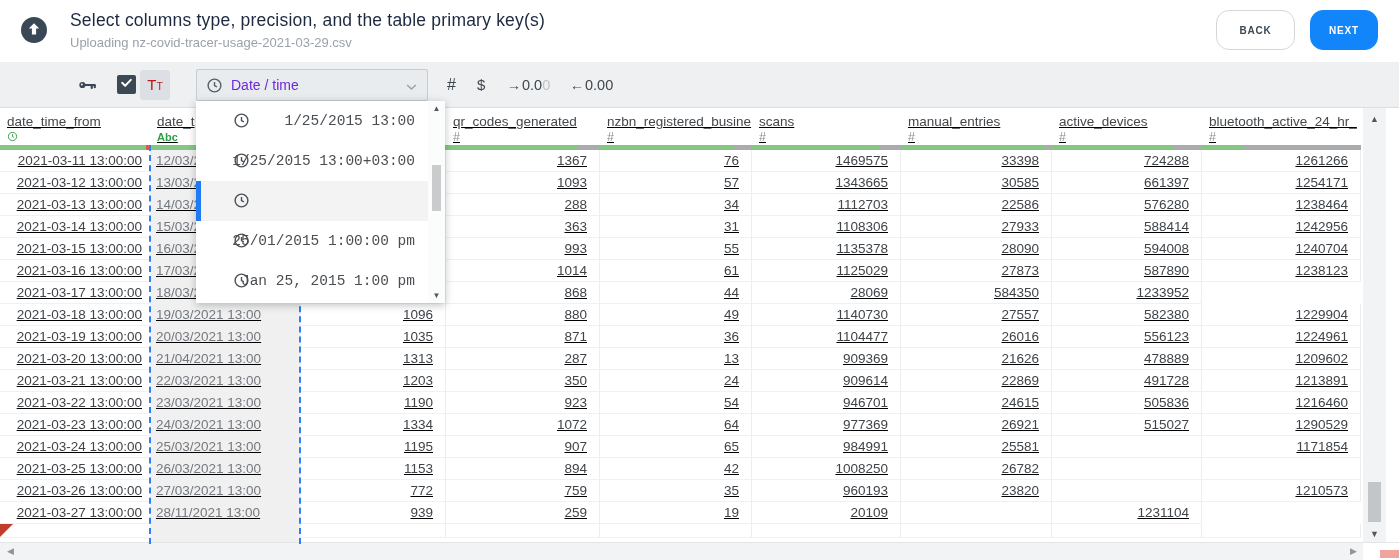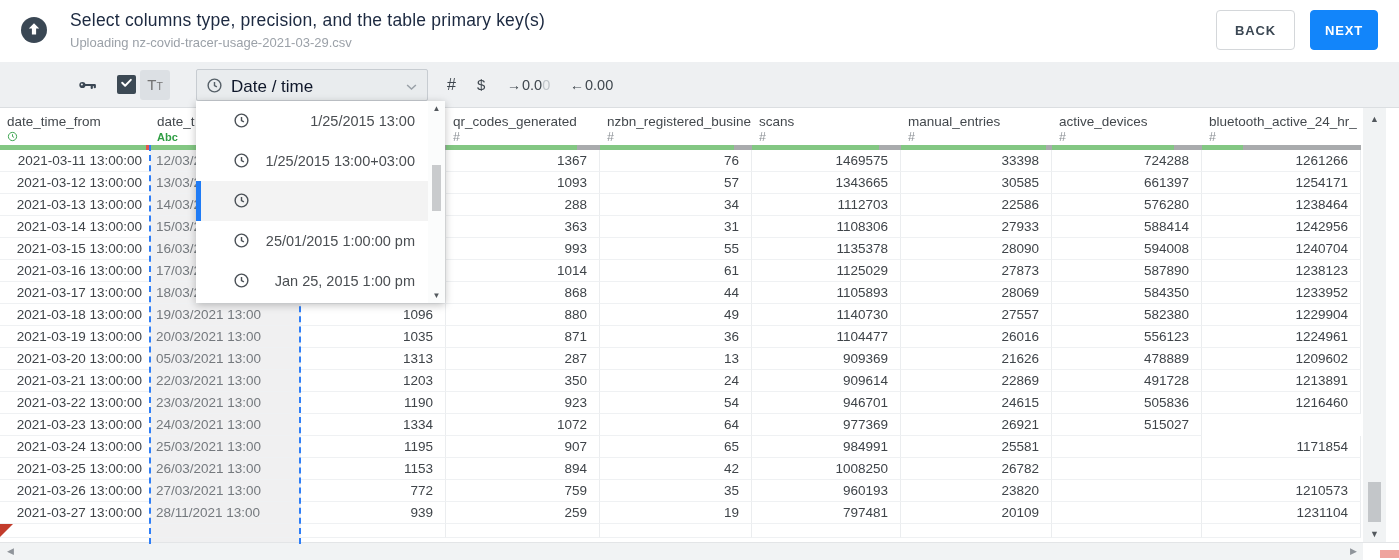--- a/index.html
+++ b/index.html
@@ -5,54 +5,54 @@
   html,body{margin:0;padding:0;background:#fff;}
   #app{position:relative;width:1399px;height:560px;overflow:hidden;background:#fff;
        font-family:"Liberation Sans",sans-serif;-webkit-font-smoothing:antialiased;}
 
   
   .hdr{position:absolute;left:0;top:0;width:1399px;height:62px;background:#fff;}
   .upbadge{position:absolute;left:21px;top:17px;width:26px;height:26px;}
   .titlebox{position:absolute;left:70px;top:8px;}
   .title{font-size:17.5px;font-weight:500;color:#1c2940;letter-spacing:.2px;line-height:24px;}
   .subtitle{font-size:13px;font-weight:500;color:#9ba1a8;margin-top:3px;}
-  .btn{position:absolute;top:10px;height:40px;box-sizing:border-box;border-radius:4px;
-       font-size:13px;font-weight:700;letter-spacing:.8px;text-align:center;line-height:40px;cursor:pointer;}
+  .btn{position:absolute;top:10px;height:40px;box-sizing:border-box;border-radius:13px;
+       font-size:10px;font-weight:700;letter-spacing:.8px;text-align:center;line-height:40px;cursor:pointer;}
   .btn-back{left:1216px;width:79px;background:#fff;border:1px solid #d4d7da;color:#3c4854;}
   .btn-next{left:1310px;width:68px;background:#1285fa;border:1px solid #1285fa;color:#fff;}
 
   
   .tbar{position:absolute;left:0;top:62px;width:1399px;height:46px;background:#eef0f2;border-bottom:1px solid #dbdee1;box-sizing:border-box;}
   .keyic{position:absolute;left:76px;top:12px;}
   .cbx{position:absolute;left:117px;top:13px;width:19px;height:19px;background:#3c4954;border-radius:2px;
        color:#fff;text-align:center;line-height:19px;font-size:13px;cursor:pointer;}
   .ttbtn{position:absolute;left:140px;top:8px;width:30px;height:30px;background:#dce0e4;border-radius:3px;
-         color:#737373;text-align:center;line-height:30px;cursor:pointer;}
+         color:#b91c1c;text-align:center;line-height:30px;cursor:pointer;}
   .ttbtn .big{font-size:15px;font-weight:500;}
   .ttbtn .sml{font-size:10.5px;font-weight:500;}
   .sel{position:absolute;left:196px;top:7px;width:232px;height:32px;box-sizing:border-box;
        background:#e9ecee;border:1px solid #c7ccd1;border-radius:2px;cursor:pointer;}
   .sel .clk{position:absolute;left:9px;top:7px;color:#566068;}
-  .sel .val{position:absolute;left:34px;top:7px;font-size:17px;color:#0f172a;}
+  .sel .val{position:absolute;left:34px;top:7px;font-size:14px;color:#6d28d9;}
   .sel .chev{position:absolute;right:8px;top:9px;color:#9aa1a8;}
   .tglyph{position:absolute;top:0;height:46px;line-height:46px;color:#3d454d;cursor:pointer;}
   .g-hash{left:447px;font-size:16px;font-weight:500;}
   .g-dollar{left:477px;font-size:15px;font-weight:500;}
   .prec{position:absolute;top:0;height:46px;line-height:46px;font-size:14.5px;color:#3f474e;cursor:pointer;}
   .prec .arr{font-size:14px;margin-right:1px;}
   .prec .faded{color:#bfc4c9;}
   .p-inc{left:507px;} .p-dec{left:570px;}
 
   
   .twrap{position:absolute;left:0;top:108px;width:1361px;}
   .hl{position:absolute;left:150px;top:42px;width:151px;height:396px;background:#f0f0f1;z-index:0;}
   .dash{position:absolute;top:37px;height:399px;width:0;border-left:2px dashed #2e7ef7;z-index:3;}
   .dashL{left:149px;} .dashR{left:299px;}
   .grid{position:relative;z-index:1;}
-  .hrow,.trow{display:grid;grid-template-columns:150px 151px 145px 154px 152px 149px 151px 150px 159px;}
+  .hrow,.trow{display:grid;grid-template-columns:150px 151px 145px 154px 152px 149px 151px 150px 159px;text-decoration:underline;}
   .hcell{height:42px;box-sizing:border-box;display:flex;flex-direction:column;overflow:hidden;cursor:pointer;}
   .hname{font-size:13.5px;color:#43484d;white-space:nowrap;overflow:hidden;padding:6px 2px 0 7px;height:17px;}
   .hind{height:14px;padding-left:7px;font-size:11px;font-weight:700;line-height:13px;}
   .hind.green{color:#2f9e44;}
   .hind.graytype{color:#8d9297;font-size:12.5px;font-weight:400;}
   .qbar{height:5px;display:flex;margin-top:auto;}
   .qbar div{height:5px;}
   .cell{height:22px;line-height:22px;font-size:13.5px;box-sizing:border-box;white-space:nowrap;overflow:hidden;
         padding:0 12px 0 6px;border-right:1px solid #ebedef;border-bottom:1px solid #eff1f3;
         color:#3f4449;text-align:right;cursor:pointer;}
@@ -69,21 +69,21 @@
   .vscroll .up{top:6px;} .vscroll .dn{bottom:6px;}
   .hscroll{position:absolute;left:0;top:542px;width:1399px;height:18px;background:#f1f3f4;border-top:1px solid #e3e5e7;box-sizing:border-box;}
   .hscroll .corner{position:absolute;left:1363px;top:0;width:36px;height:18px;background:#fff;}
   .harr{position:absolute;top:0;height:18px;line-height:17px;font-size:9px;color:#8f949a;cursor:pointer;}
   .hscroll .lf{left:7px;} .hscroll .rt{left:1350px;}
   .accent{position:absolute;left:1380px;top:7px;width:19px;height:8px;background:#efa49e;}
 
   
   .panel{position:absolute;left:196px;top:101px;width:249px;height:202px;background:#fff;z-index:30;
          box-shadow:0 2px 8px rgba(0,0,0,.25);box-sizing:border-box;}
-  .opt{position:relative;height:40px;cursor:pointer;}
+  .opt{position:relative;height:40px;cursor:pointer;font-family:Liberation Mono, monospace;}
   .opt.selon{background:#f3f3f3;}
   .selbar{position:absolute;left:0;top:0;bottom:0;width:5px;background:#1f7bf5;}
   .opticon{position:absolute;left:37px;top:11px;color:#4b5157;}
   .optlabel{position:absolute;right:30px;top:0;height:40px;line-height:40px;font-size:14.5px;color:#4a4e52;}
   .pscroll{position:absolute;right:0;top:0;bottom:0;width:17px;background:#fbfcfc;}
   .pscroll .thumb{position:absolute;left:4px;top:64px;width:9px;height:46px;background:#c9cbcd;cursor:pointer;}
   .pscroll .up{top:3px;font-size:8px;} .pscroll .dn{bottom:3px;font-size:8px;}
 </style>
 </head>
 <body>
@@ -286,21 +286,20 @@
             <div class="cell c6">27873</div>
             <div class="cell c7">587890</div>
             <div class="cell c8">1238123</div>
           </div>
           <div class="trow">
             <div class="cell c0">2021-03-17 13:00:00</div>
             <div class="cell c1">18/03/2021 13:00</div>
             <div class="cell c2"></div>
             <div class="cell c3">868</div>
             <div class="cell c4">44</div>
-            <div class="cell c5">1105893</div>
             <div class="cell c6">28069</div>
             <div class="cell c7">584350</div>
             <div class="cell c8">1233952</div>
           </div>
           <div class="trow">
             <div class="cell c0">2021-03-18 13:00:00</div>
             <div class="cell c1">19/03/2021 13:00</div>
             <div class="cell c2">1096</div>
             <div class="cell c3">880</div>
             <div class="cell c4">49</div>
@@ -315,21 +314,21 @@
             <div class="cell c2">1035</div>
             <div class="cell c3">871</div>
             <div class="cell c4">36</div>
             <div class="cell c5">1104477</div>
             <div class="cell c6">26016</div>
             <div class="cell c7">556123</div>
             <div class="cell c8">1224961</div>
           </div>
           <div class="trow">
             <div class="cell c0">2021-03-20 13:00:00</div>
-            <div class="cell c1">05/03/2021 13:00</div>
+            <div class="cell c1">21/04/2021 13:00</div>
             <div class="cell c2">1313</div>
             <div class="cell c3">287</div>
             <div class="cell c4">13</div>
             <div class="cell c5">909369</div>
             <div class="cell c6">21626</div>
             <div class="cell c7">478889</div>
             <div class="cell c8">1209602</div>
           </div>
           <div class="trow">
             <div class="cell c0">2021-03-21 13:00:00</div>
@@ -355,20 +354,21 @@
           </div>
           <div class="trow">
             <div class="cell c0">2021-03-23 13:00:00</div>
             <div class="cell c1">24/03/2021 13:00</div>
             <div class="cell c2">1334</div>
             <div class="cell c3">1072</div>
             <div class="cell c4">64</div>
             <div class="cell c5">977369</div>
             <div class="cell c6">26921</div>
             <div class="cell c7">515027</div>
+            <div class="cell c8">1290529</div>
           </div>
           <div class="trow">
             <div class="cell c0">2021-03-24 13:00:00</div>
             <div class="cell c1">25/03/2021 13:00</div>
             <div class="cell c2">1195</div>
             <div class="cell c3">907</div>
             <div class="cell c4">65</div>
             <div class="cell c5">984991</div>
             <div class="cell c6">25581</div>
             <div class="cell c7"></div>
@@ -395,21 +395,20 @@
             <div class="cell c6">23820</div>
             <div class="cell c7"></div>
             <div class="cell c8">1210573</div>
           </div>
           <div class="trow">
             <div class="cell c0">2021-03-27 13:00:00</div>
             <div class="cell c1">28/11/2021 13:00</div>
             <div class="cell c2">939</div>
             <div class="cell c3">259</div>
             <div class="cell c4">19</div>
-            <div class="cell c5">797481</div>
             <div class="cell c6">20109</div>
             <div class="cell c7"></div>
             <div class="cell c8">1231104</div>
           </div>
           <div class="trow empty">
             <div class="cell c0"></div>
             <div class="cell c1"></div>
             <div class="cell c2"></div>
             <div class="cell c3"></div>
             <div class="cell c4"></div>

